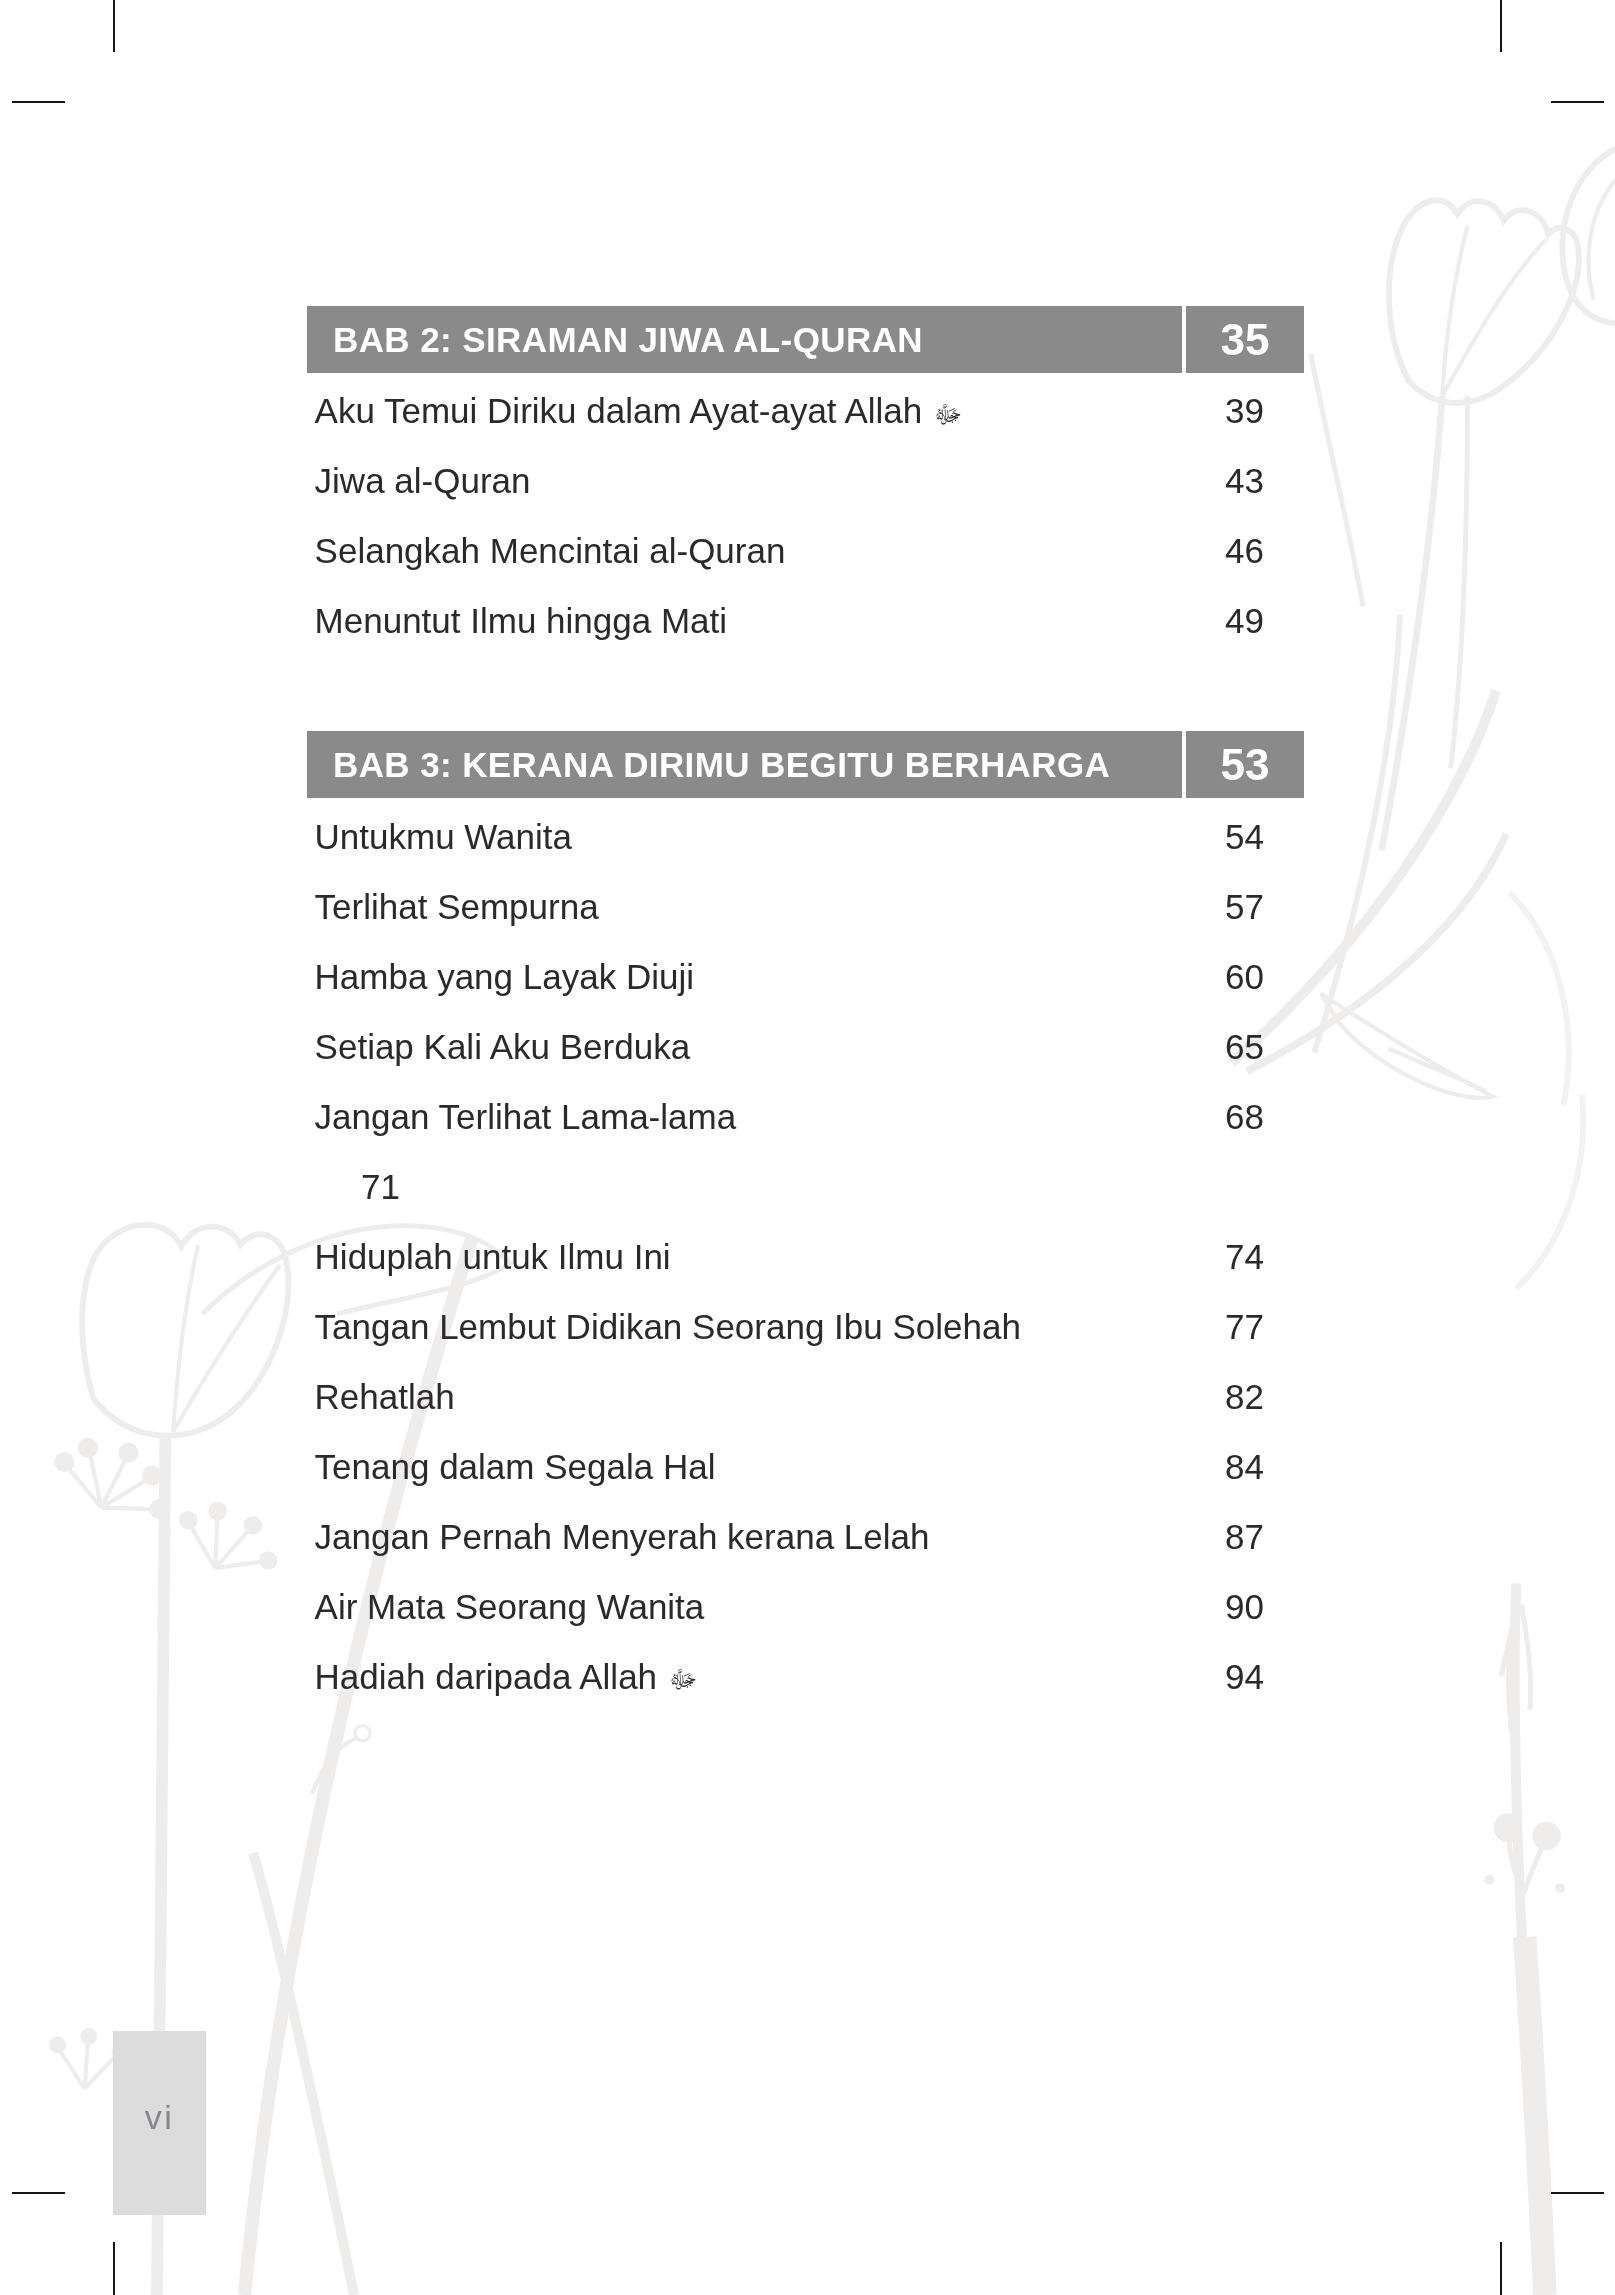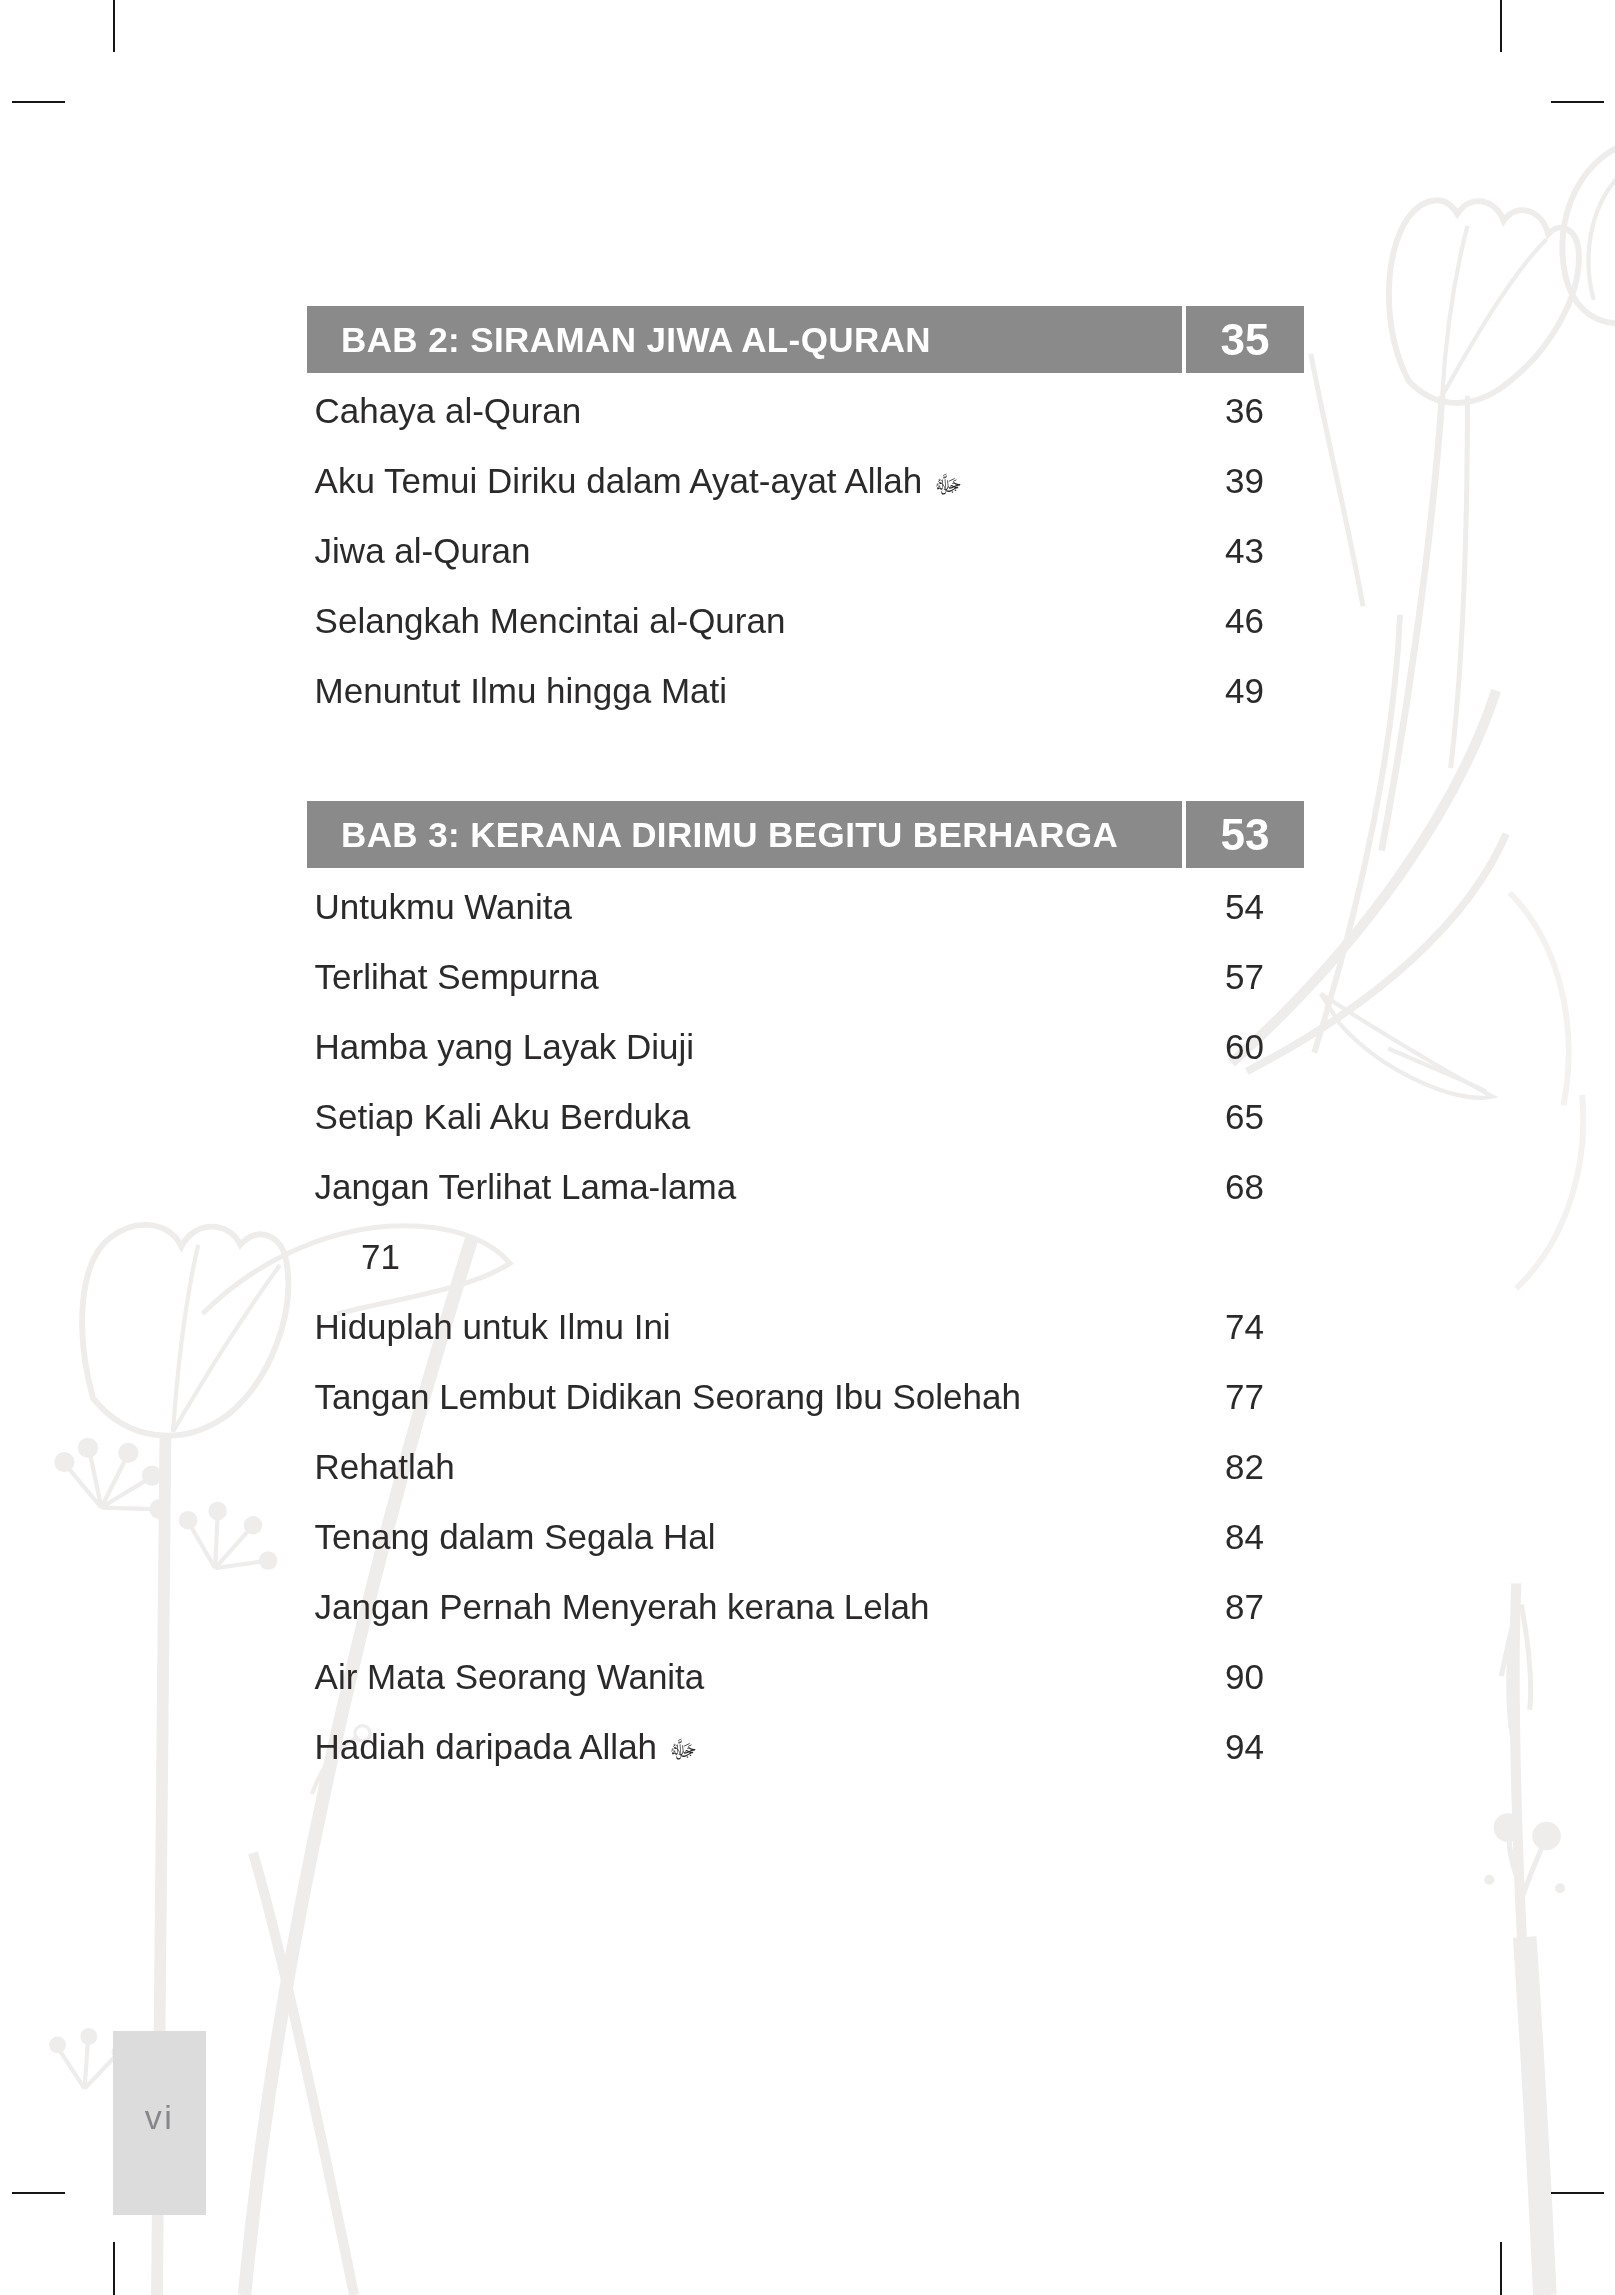--- a/index.html
+++ b/index.html
@@ -9,21 +9,21 @@
   
   .bg-art{position:absolute;left:0;top:0;width:1616px;height:2295px;pointer-events:none;}
 
   
   .crop{position:absolute;background:var(--crop,#161616);}
 
   
   .toc{position:absolute;left:307px;top:306px;width:997px;}
   .section + .section{margin-top:75px;}
   .bar{display:flex;align-items:stretch;height:67px;background:var(--bar,#8a8a8a);}
-  .bar-title{flex:1;display:flex;align-items:center;padding-left:34px;color:var(--bar-text,#fff);
+  .bar-title{flex:1;display:flex;align-items:center;padding-left:26px;color:var(--bar-text,#fff);
              font-size:35px;font-weight:bold;letter-spacing:0.4px;white-space:nowrap;}
   .bar-divider{width:4.2px;background:#fff;}
   .bar-page{width:118px;display:flex;align-items:center;justify-content:center;
             color:var(--bar-text,#fff);font-size:44px;font-weight:bold;}
   .rows{list-style:none;margin:3.4px 0 0 0;padding:0 40px 0 0;}
   .row{display:flex;align-items:center;height:70px;font-size:35px;color:var(--ink,#2b292a);}
   .row-left{flex:1;display:flex;align-items:center;padding-left:7.6px;white-space:nowrap;}
   .honorific{font-size:25px;margin-left:11.8px;line-height:1;transform:translateY(3.4px);}
   .row-page{width:93px;text-align:right;font-variant-numeric:tabular-nums;}
 
@@ -115,27 +115,20 @@
   <div class="crop" style="left:1500px;top:2242px;width:1.7px;height:54px;"></div>
 
   <main class="toc">
   <section class="section">
     <header class="bar">
       <span class="bar-title">BAB 2: SIRAMAN JIWA AL-QURAN</span>
       <span class="bar-divider"></span>
       <span class="bar-page">35</span>
     </header>
     <ul class="rows">
-  <li class="row">
-    <span class="row-left">
-      <span class="row-title">Cahaya al-Quran</span>
-
-    </span>
-    <span class="row-page">36</span>
-  </li>
 
   <li class="row">
     <span class="row-left">
       <span class="row-title">Aku Temui Diriku dalam Ayat-ayat Allah</span>
       <span class="honorific">ﷻ</span>
     </span>
     <span class="row-page">39</span>
   </li>
 
   <li class="row">

